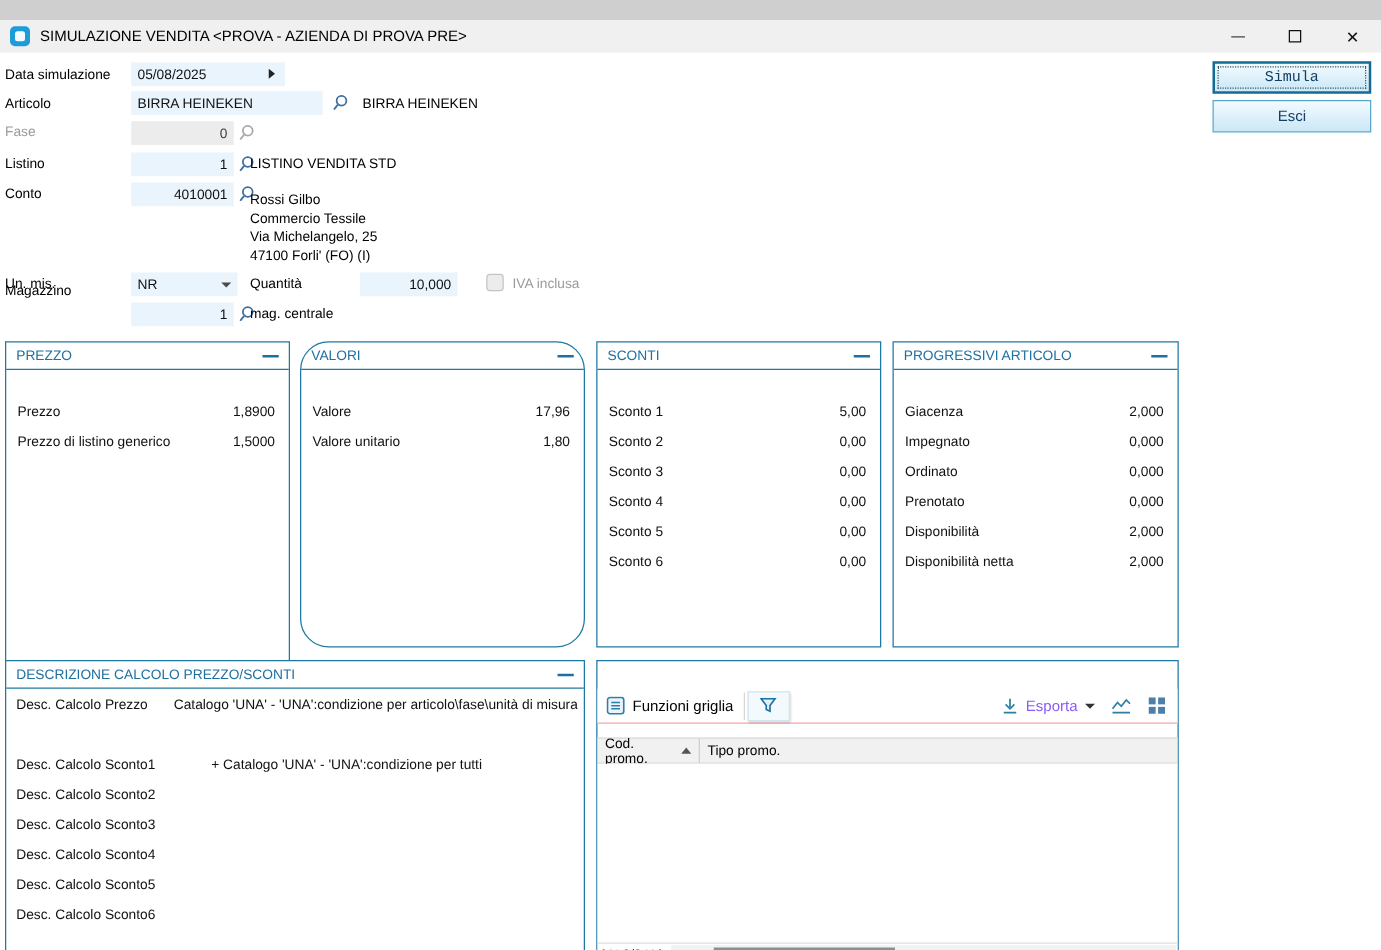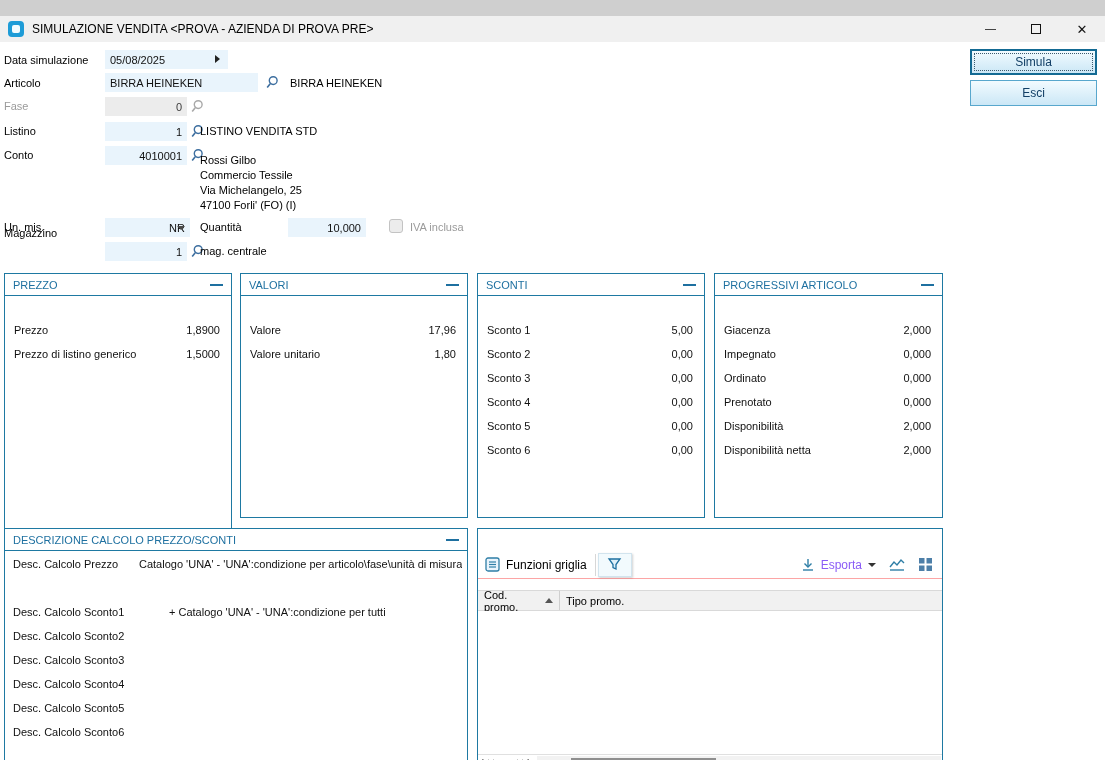--- a/index.html
+++ b/index.html
@@ -26,21 +26,21 @@
   .field.disabled { background:#ececec; color:#3c3c3c; }
   .fdesc { position:absolute; white-space:nowrap; color:#000; }
   .date-arrow { position:absolute; width:0; height:0; border-left:5px solid #222; border-top:4px solid transparent; border-bottom:4px solid transparent; }
   .mag { position:absolute; width:14px; height:15px; }
   .dd-caret { position:absolute; width:0; height:0; border-top:4px solid #4a4a4a; border-left:4px solid transparent; border-right:4px solid transparent; }
   .checkbox { position:absolute; width:14px; height:14px; background:#ececec; border:1px solid #c3c3c3; border-radius:3px; }
 
   
   .btn { position:absolute; left:970px; width:127px; height:26px; display:flex; align-items:center; justify-content:center;
          font-size:12px; color:#123f66; background:linear-gradient(#f2fbff,#cbe7f6); cursor:default; }
-  .btn-simula { top:33px; border:2px solid #136a93; outline:1px dotted #3c5a6e; outline-offset:-5px; }
+  .btn-simula { top:33px; border:2px solid #136a93; outline:1px dotted #3c5a6e; outline-offset:-5px;font-family:Liberation Mono, monospace; }
   .btn-esci  { top:64px; border:1px solid #58a7cd; }
 
   
   .panel { position:absolute; border:1px solid #1e79a2; background:#fff; }
   .panel-header { height:22px; border-bottom:1px solid #1e79a2; display:flex; align-items:center; padding:0 8px; }
   .panel-title { color:#1e70a0; font-size:11px; }
   .collapse { margin-left:auto; width:13px; height:0; border-top:2px solid #1e70a0; }
   .kv { position:absolute; left:9px; right:11px; display:flex; justify-content:space-between; }
   .kv .v { text-align:right; }
 
@@ -138,21 +138,21 @@
     <circle cx="8.2" cy="5.6" r="3.9" fill="none" stroke="#3c6e9f" stroke-width="1.4"></circle>
     <line x1="5.2" y1="8.8" x2="2.2" y2="12.6" stroke="#3c6e9f" stroke-width="1.6"></line>
   </svg>
   <div class="fdesc" style="left:200px; top:137px; line-height:15px;">
     <div>Rossi Gilbo</div>
     <div>Commercio Tessile</div>
     <div>Via Michelangelo, 25</div>
     <div>47100 Forli' (FO) (I)</div>
   </div>
 
-  <div class="field" style="left:105px; top:202px; width:85px;justify-content:flex-end;">
+  <div class="field" style="left:105px; top:202px; width:85px;">
     <span>NR</span>
   </div>
   <div class="dd-caret" style="position:absolute; left:177px; top:210px;"></div>
   <div class="flabel" style="left:200px; top:205px;">Quantità</div>
   <div class="field right" style="left:288px; top:202px; width:78px;">
     <span>10,000</span>
   </div>
   <div class="checkbox" style="left:389px; top:203px;"></div>
   <div class="flabel disabled" style="left:410px; top:205px;">IVA inclusa</div>
 
@@ -173,21 +173,21 @@
     <div class="kv" style="top:50px;">
         <span>Prezzo</span>
         <span class="v">1,8900</span>
       </div>
     <div class="kv" style="top:74px;">
         <span>Prezzo di listino generico</span>
         <span class="v">1,5000</span>
       </div>
   </div>
 
-  <div class="panel" style="left:240px; top:257px; width:228px; height:245px;">
+  <div class="panel" style="left:240px; top:257px; width:228px; height:245px;border-radius:23px;">
     <div class="panel-header">
       <span class="panel-title">VALORI</span>
       <span class="collapse"></span>
     </div>
     <div class="kv" style="top:50px;">
         <span>Valore</span>
         <span class="v">17,96</span>
       </div>
     <div class="kv" style="top:74px;">
         <span>Valore unitario</span>

